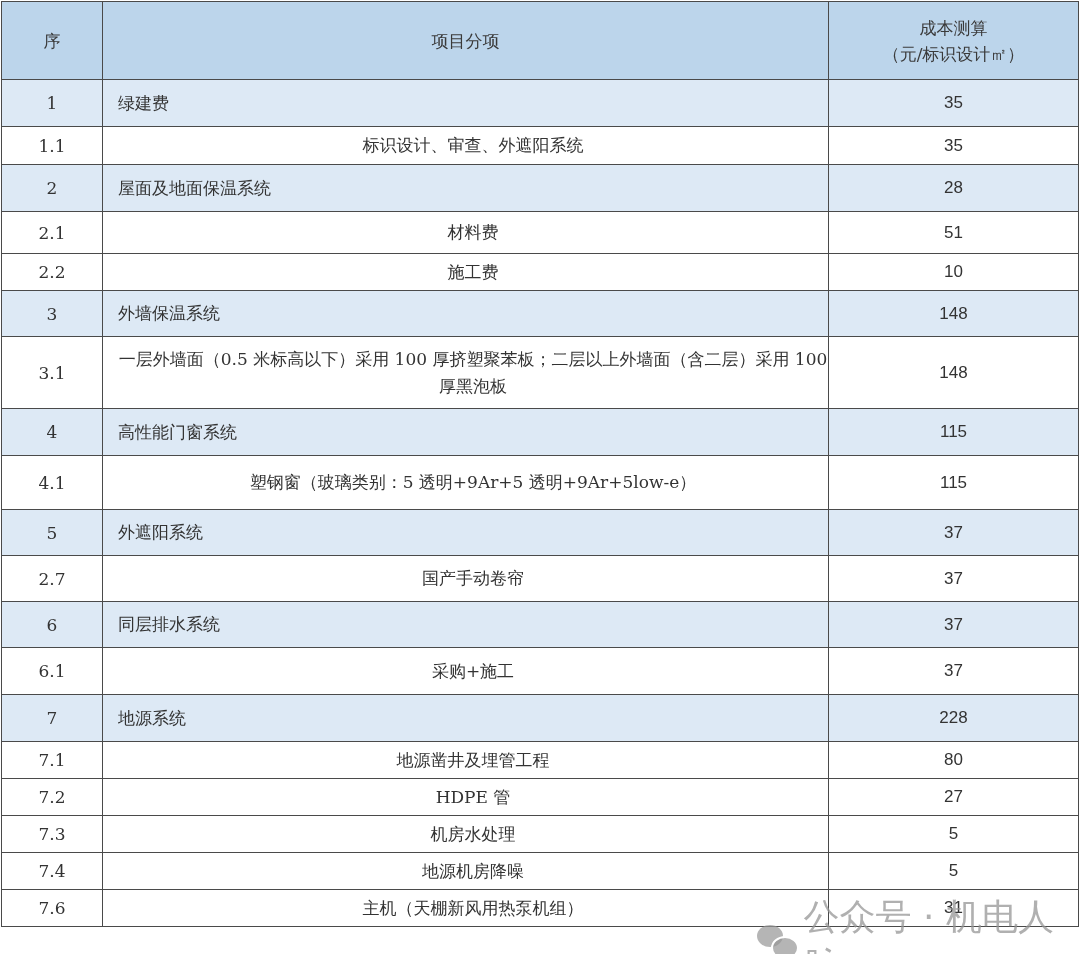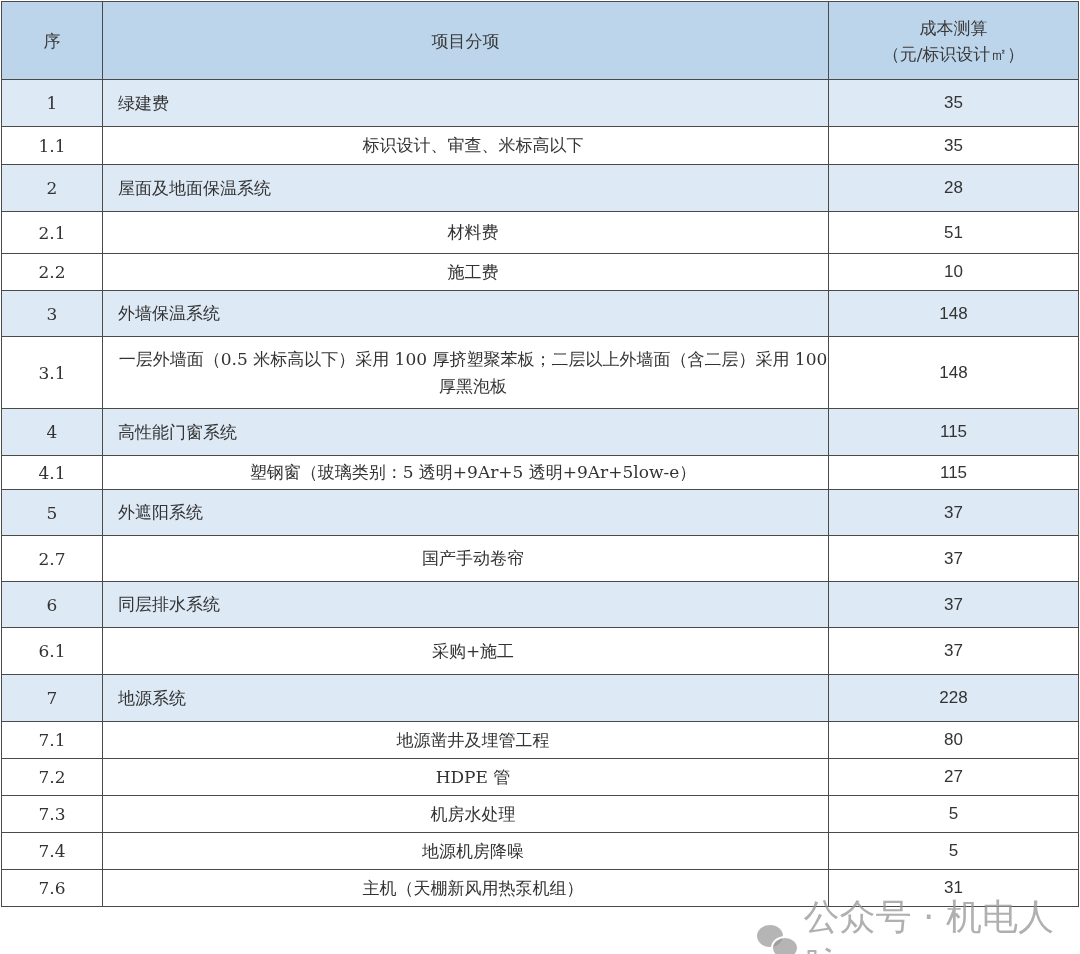--- a/index.html
+++ b/index.html
@@ -40,21 +40,21 @@
     </tr>
   </thead>
   <tbody id="tbody">
       <tr class="group" style="height: 47px;">
         <td class="num">1</td>
         <td class="desc">绿建费</td>
         <td class="val">35</td>
       </tr>
       <tr class="sub" style="height: 38px;">
         <td class="num">1.1</td>
-        <td class="desc">标识设计、审查、米标高以下</td>
+        <td class="desc">标识设计、审查、外遮阳系统</td>
         <td class="val">35</td>
       </tr>
       <tr class="group" style="height: 47px;">
         <td class="num">2</td>
         <td class="desc">屋面及地面保温系统</td>
         <td class="val">28</td>
       </tr>
       <tr class="sub" style="height: 42px;">
         <td class="num">2.1</td>
         <td class="desc">材料费</td>
@@ -73,21 +73,21 @@
       <tr class="sub" style="height: 72px;">
         <td class="num">3.1</td>
         <td class="desc">一层外墙面（0.5 米标高以下）采用 100 厚挤塑聚苯板；二层以上外墙面（含二层）采用 100 厚黑泡板</td>
         <td class="val">148</td>
       </tr>
       <tr class="group" style="height: 47px;">
         <td class="num">4</td>
         <td class="desc">高性能门窗系统</td>
         <td class="val">115</td>
       </tr>
-      <tr class="sub" style="height: 34px;">
+      <tr class="sub" style="height: 54px;">
         <td class="num">4.1</td>
         <td class="desc">塑钢窗（玻璃类别：5 透明+9Ar+5 透明+9Ar+5low-e）</td>
         <td class="val">115</td>
       </tr>
       <tr class="group" style="height: 46px;">
         <td class="num">5</td>
         <td class="desc">外遮阳系统</td>
         <td class="val">37</td>
       </tr>
       <tr class="sub" style="height: 46px;">

